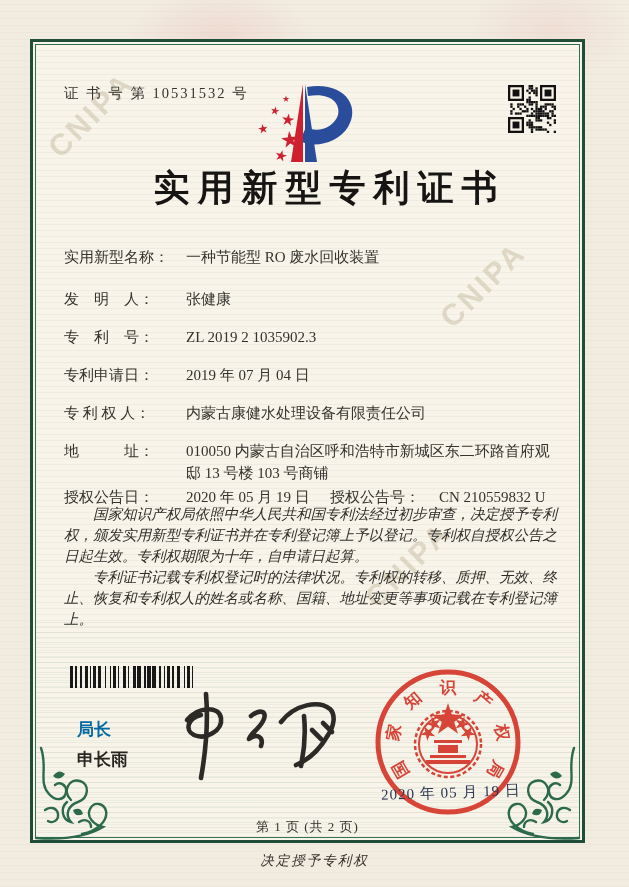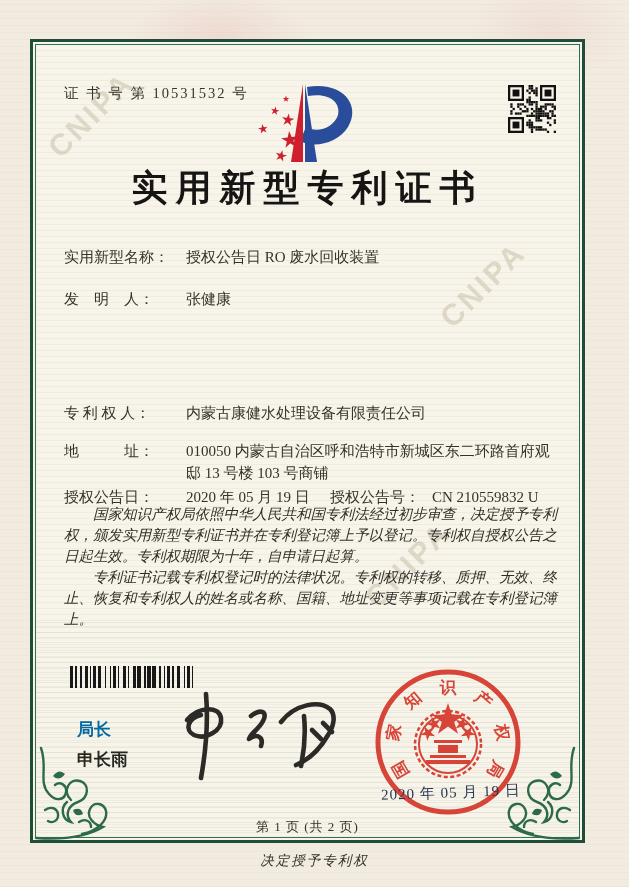--- a/index.html
+++ b/index.html
@@ -38,28 +38,28 @@
     pointer-events:none;white-space:nowrap;
   }
 
   .cert-no{position:absolute;left:64px;top:84px;font-size:14.5px;letter-spacing:2px;white-space:pre-wrap;color:#35342f;}
 
   .logo{position:absolute;left:250px;top:80px;width:115px;height:85px;}
   .qr{position:absolute;left:508px;top:85px;width:48px;height:48px;}
 
   .title{
     position:absolute;left:30px;top:164px;width:555px;text-align:center;
-    font-size:36px;font-weight:bold;letter-spacing:8px;color:#161514;
+    font-size:36px;font-weight:bold;letter-spacing:8px;color:#161514;padding-left:22px;
   }
 
   .field-row{position:absolute;left:64px;width:505px;font-size:15px;line-height:22px;color:#33322d;}
   .field-label{display:inline-block;width:122px;white-space:pre-wrap;vertical-align:top;}
   .field-value{display:inline-block;width:375px;vertical-align:top;white-space:pre-wrap;}
   .grant-pair2{position:absolute;left:266px;top:0;white-space:nowrap;}
-  .grant-pair2 .field-label{width:auto;margin-right:12px;text-align:right;}
+  .grant-pair2 .field-label{width:auto;margin-right:19px;text-align:right;}
 
   .body-text{position:absolute;left:64px;top:504px;width:504px;font-size:14.5px;line-height:21px;font-style:italic;color:#2e2d28;}
   .body-text p{margin:0;text-indent:2em;}
 
   .barcode{position:absolute;left:70px;top:666px;width:172px;height:22px;display:flex;align-items:stretch;overflow:hidden;}
   .barcode .bar{background:#181818;height:100%;}
   .barcode .gap{height:100%;}
 
   .signer-title{position:absolute;left:77px;top:718px;font-size:17px;font-weight:600;font-family:"Liberation Sans", sans-serif;color:#0369a1;}
   .signer-name{position:absolute;left:77px;top:748px;font-size:17px;font-weight:600;font-family:Liberation Sans, sans-serif;color:#26251f;}
@@ -242,24 +242,30 @@
       <rect x="15" y="1" width="5" height="5" fill="#f8f4e9"></rect>
       <rect x="16" y="2" width="3" height="3" fill="#111"></rect>
       <rect x="0" y="14" width="7" height="7" fill="#111"></rect>
       <rect x="1" y="15" width="5" height="5" fill="#f8f4e9"></rect>
       <rect x="2" y="16" width="3" height="3" fill="#111"></rect>
     </svg>
 
   <div class="title">实用新型专利证书</div>
 
   <div class="field-row" style="top:246px;">
-    <span class="field-label">实用新型名称：</span><span class="field-value">授权公告日 RO 废水回收装置</span>
+    <span class="field-label">实用新型名称：</span><span class="field-value">一种节能型 RO 废水回收装置</span>
   </div>
   <div class="field-row" style="top:288px;">
     <span class="field-label">发　明　人：</span><span class="field-value">张健康</span>
+  </div>
+  <div class="field-row" style="top:326px;">
+    <span class="field-label">专　利　号：</span><span class="field-value">ZL 2019 2 1035902.3</span>
+  </div>
+  <div class="field-row" style="top:364px;">
+    <span class="field-label">专利申请日：</span><span class="field-value">2019 年 07 月 04 日</span>
   </div>
   <div class="field-row" style="top:402px;">
     <span class="field-label">专 利 权 人：</span><span class="field-value">内蒙古康健水处理设备有限责任公司</span>
   </div>
   <div class="field-row" style="top:440px;">
     <span class="field-label">地　　　址：</span><span class="field-value">010050 内蒙古自治区呼和浩特市新城区东二环路首府观邸 13 号楼 103 号商铺</span>
   </div>
   <div class="field-row" style="top:486px;">
     <span class="field-label">授权公告日：</span><span class="field-value" style="width:auto;">2020 年 05 月 19 日</span>
     <span class="grant-pair2">

